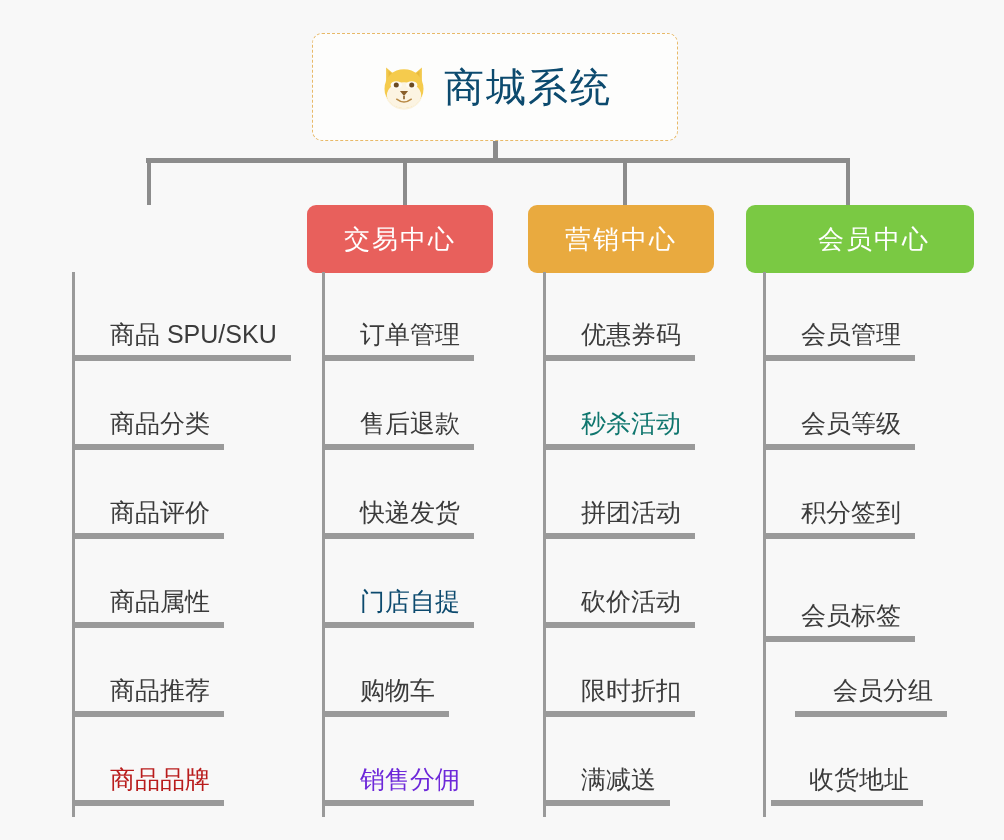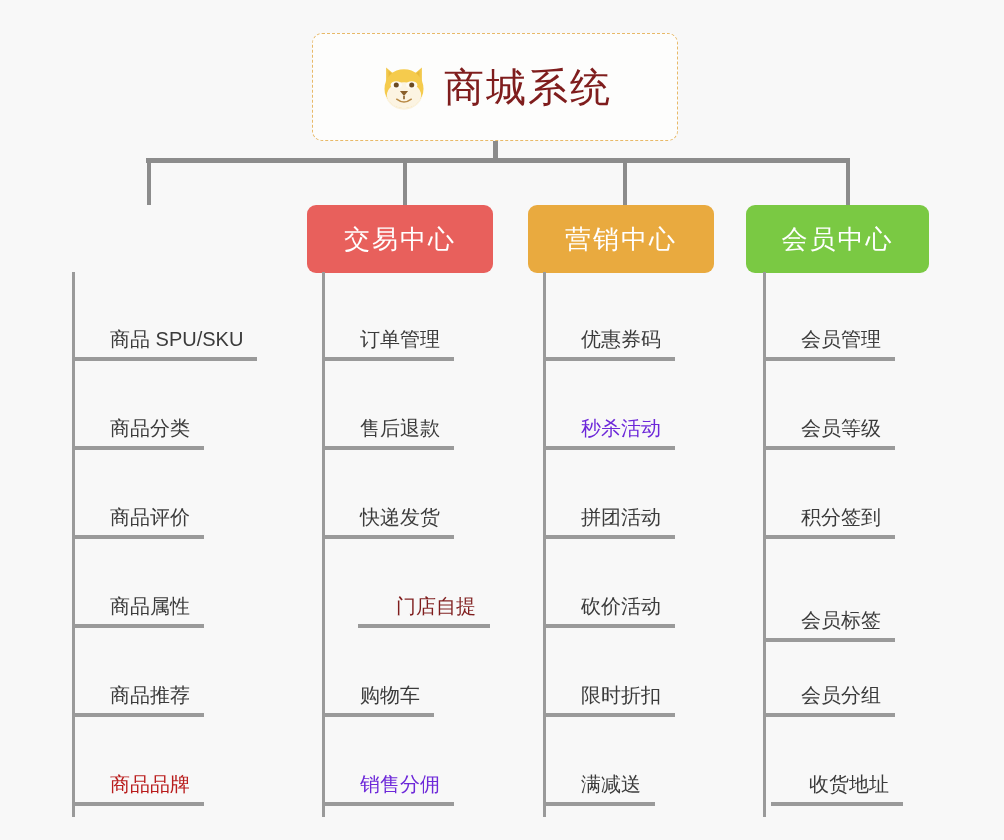--- a/index.html
+++ b/index.html
@@ -86,25 +86,25 @@
     background: #a8a8a8;
   }
   .leaf {
     position: absolute;
     left: 0;
     height: 89px;
     display: flex;
     align-items: flex-end;
   }
   .leaf-label {
-    font-size: 20px;
+    font-size: 25px;
     color: #3b3b3b;
     white-space: nowrap;
     padding: 0 14px 6px 38px;
-    border-bottom: 4px solid #c2410c;
+    border-bottom: 6px solid #c2410c;
     line-height: 1.15;
   }
 </style>
 </head>
 <body style="background: rgb(248, 248, 248);">
 
 <div id="mindmap">
 
   <div class="root-node" style="border-color: rgb(232, 185, 104); background: rgb(253, 253, 252);">
     <div class="root-emoji">
@@ -118,38 +118,38 @@
         <ellipse cx="32" cy="42" rx="21" ry="16" fill="#fcf4e2"></ellipse>
         <ellipse cx="22.5" cy="29.5" rx="7" ry="4.6" fill="#fdfaf2"></ellipse>
         <ellipse cx="41.5" cy="29.5" rx="7" ry="4.6" fill="#fdfaf2"></ellipse>
         <ellipse cx="22.5" cy="29.5" rx="3.1" ry="3.1" fill="#6b4a22"></ellipse>
         <ellipse cx="41.5" cy="29.5" rx="3.1" ry="3.1" fill="#6b4a22"></ellipse>
         <path d="M27 37 L37 37 L32 43 Z" fill="#8a5f2a"></path>
         <path d="M32 43 L32 47" stroke="#8a5f2a" stroke-width="2" fill="none"></path>
         <path d="M23 47 q9 7 18 0" stroke="#b98a45" stroke-width="1.8" fill="none" stroke-linecap="round"></path>
       </svg>
     </div>
-    <div class="root-title" style="color: #7f1d1d;">商城系统</div>
+    <div class="root-title" style="color: #0c4a6e;">商城系统</div>
   </div>
 
   <div class="conn conn-v" style="left: 493px; top: 141px; width: 5px; height: 21px; background: rgb(140, 140, 140);"></div>
   <div class="conn conn-h" style="left: 146px; top: 158px; width: 704px; height: 5px; background: rgb(140, 140, 140);"></div>
 
   <div class="conn conn-v" style="left: 147px; top: 158px; height: 47px; background: rgb(140, 140, 140);"></div>
   <div class="conn conn-v" style="left: 403px; top: 158px; height: 47px; background: rgb(140, 140, 140);"></div>
   <div class="conn conn-v" style="left: 623px; top: 158px; height: 47px; background: rgb(140, 140, 140);"></div>
   <div class="conn conn-v" style="left: 846px; top: 158px; height: 47px; background: rgb(140, 140, 140);"></div>
 
   <div class="cat-box" style="left: 307px; top: 205px; width: 186px; background: rgb(232, 96, 92);">
     <span>交易中心</span>
   </div>
   <div class="cat-box" style="left: 528px; top: 205px; width: 186px; background: rgb(233, 170, 63);">
     <span>营销中心</span>
   </div>
-  <div class="cat-box" style="left: 746px; top: 205px; width: 183px; background: rgb(122, 201, 67);">
+  <div class="cat-box" style="left: 746px; top: 205px; width: 200px; background: rgb(122, 201, 67); padding-left: 28px;">
     <span>会员中心</span>
   </div>
 
   <div class="branch" style="left:72px;">
     <div class="branch-stem" style="height: 545px; background: rgb(154, 154, 154);"></div>
     <div class="leaf" style="top:0px;">
       <span class="leaf-label" style="border-bottom-color: rgb(154, 154, 154); color: rgb(59, 59, 59);">商品 SPU/SKU</span>
     </div>
     <div class="leaf" style="top:89px;">
       <span class="leaf-label" style="border-bottom-color: rgb(154, 154, 154); color: rgb(59, 59, 59);">商品分类</span>
@@ -173,37 +173,37 @@
     <div class="leaf" style="top:0px;">
       <span class="leaf-label" style="border-bottom-color: rgb(154, 154, 154); color: rgb(59, 59, 59);">订单管理</span>
     </div>
     <div class="leaf" style="top:89px;">
       <span class="leaf-label" style="border-bottom-color: rgb(154, 154, 154); color: rgb(59, 59, 59);">售后退款</span>
     </div>
     <div class="leaf" style="top:178px;">
       <span class="leaf-label" style="border-bottom-color: rgb(154, 154, 154); color: rgb(59, 59, 59);">快递发货</span>
     </div>
     <div class="leaf" style="top:267px;">
-      <span class="leaf-label" style="border-bottom-color: rgb(154, 154, 154); color: #7f1d1d; margin-left: 36px;">门店自提</span>
+      <span class="leaf-label" style="border-bottom-color: rgb(154, 154, 154); color: #0c4a6e;">门店自提</span>
     </div>
     <div class="leaf" style="top:356px;">
       <span class="leaf-label" style="border-bottom-color: rgb(154, 154, 154); color: rgb(59, 59, 59);">购物车</span>
     </div>
     <div class="leaf" style="top:445px;">
       <span class="leaf-label" style="border-bottom-color: rgb(154, 154, 154); color: #6d28d9;">销售分佣</span>
     </div>
   </div>
 
   <div class="branch" style="left:543px;">
     <div class="branch-stem" style="height: 545px; background: rgb(154, 154, 154);"></div>
     <div class="leaf" style="top:0px;">
       <span class="leaf-label" style="border-bottom-color: rgb(154, 154, 154); color: rgb(59, 59, 59);">优惠券码</span>
     </div>
     <div class="leaf" style="top:89px;">
-      <span class="leaf-label" style="border-bottom-color: rgb(154, 154, 154); color: #6d28d9;">秒杀活动</span>
+      <span class="leaf-label" style="border-bottom-color: rgb(154, 154, 154); color: #0f766e;">秒杀活动</span>
     </div>
     <div class="leaf" style="top:178px;">
       <span class="leaf-label" style="border-bottom-color: rgb(154, 154, 154); color: rgb(59, 59, 59);">拼团活动</span>
     </div>
     <div class="leaf" style="top:267px;">
       <span class="leaf-label" style="border-bottom-color: rgb(154, 154, 154); color: rgb(59, 59, 59);">砍价活动</span>
     </div>
     <div class="leaf" style="top:356px;">
       <span class="leaf-label" style="border-bottom-color: rgb(154, 154, 154); color: rgb(59, 59, 59);">限时折扣</span>
     </div>
@@ -219,21 +219,21 @@
     </div>
     <div class="leaf" style="top:89px;">
       <span class="leaf-label" style="border-bottom-color: rgb(154, 154, 154); color: rgb(59, 59, 59);">会员等级</span>
     </div>
     <div class="leaf" style="top:178px;">
       <span class="leaf-label" style="border-bottom-color: rgb(154, 154, 154); color: rgb(59, 59, 59);">积分签到</span>
     </div>
     <div class="leaf" style="top:267px;margin-top:14px;">
       <span class="leaf-label" style="border-bottom-color: rgb(154, 154, 154); color: rgb(59, 59, 59);">会员标签</span>
     </div>
-    <div class="leaf" style="top:356px;">
+    <div class="leaf" style="top:356px;margin-left:32px;">
       <span class="leaf-label" style="border-bottom-color: rgb(154, 154, 154); color: rgb(59, 59, 59);">会员分组</span>
     </div>
     <div class="leaf" style="top:445px;padding-left:8px;">
       <span class="leaf-label" style="border-bottom-color: rgb(154, 154, 154); color: rgb(59, 59, 59);">收货地址</span>
     </div>
   </div>
 
 </div>
 
 </body></html>

